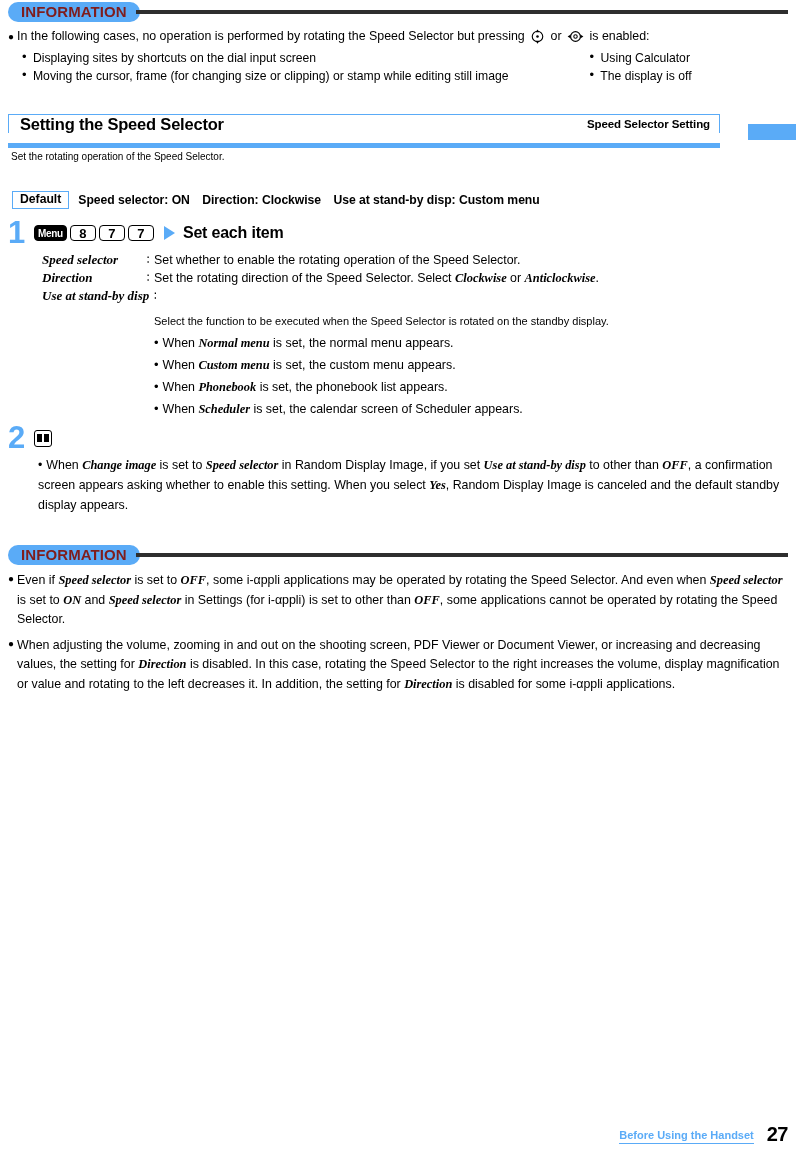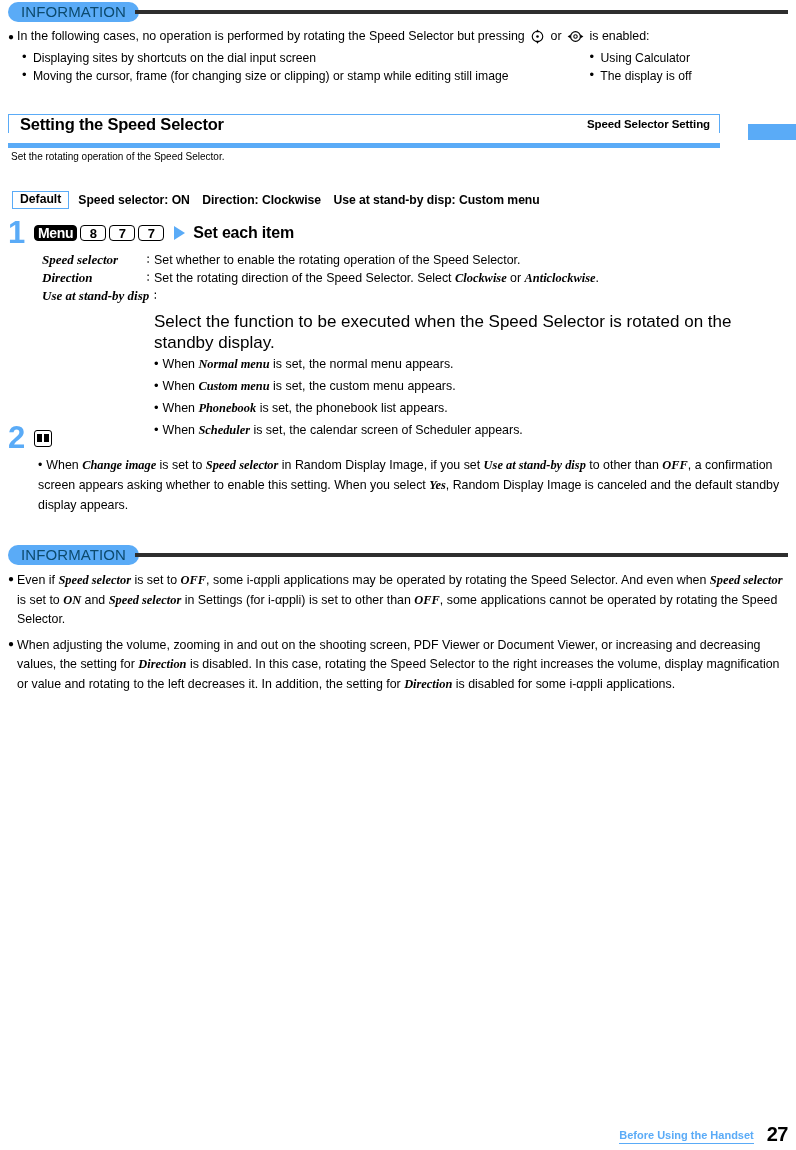--- a/index.html
+++ b/index.html
@@ -22,23 +22,23 @@
   }
 
   
   .info-banner {
     display: flex;
     align-items: center;
     height: 20px;
   }
   .info-pill {
     background: #5aabf7;
-    color: #0c4a6e;
+    color: #7f1d1d;
     font-size: 15px;
-    font-weight: normal;
+    font-weight: bold;
     letter-spacing: 0.1px;
     padding: 1px 13px 2px 13px;
     border-radius: 11px;
     line-height: 17px;
     white-space: nowrap;
     font-family: "Liberation Sans", sans-serif;
   }
   .info-rule {
     flex: 1;
     height: 4px;
@@ -209,21 +209,21 @@
     font-family: "Liberation Sans", sans-serif;
     margin-right: 3px;
     background: #fff;
     color: #000;
     box-sizing: border-box;
     padding: 0 3px;
   }
   .keycap.menu {
     background: #000;
     color: #fff;
-    font-size: 14px;
+    font-size: 10px;
     letter-spacing: -0.3px;
     min-width: 24px;
     border-color: #000;
   }
   .arrow-blue {
     display: inline-block;
     width: 0; height: 0;
     border-left: 11px solid #5aabf7;
     border-top: 7px solid transparent;
     border-bottom: 7px solid transparent;
@@ -255,21 +255,21 @@
   }
   .defterm.wide { width: auto; }
   .defcolon { width: 12px; flex: none; text-align: center; }
   .defdesc { flex: 1; }
 
   .indent-block {
     padding-left: 146px;
     margin-top: 6px;
   }
   .indent-block .line {
-    font-size: 17px;
+    font-size: 11px;
     line-height: 21px;
   }
   .indent-block .bl {
     font-size: 12.4px;
     line-height: 21px;
   }
   .indent-block .bl .dot {
     margin-right: 4px;
     font-size: 13px;
   }

